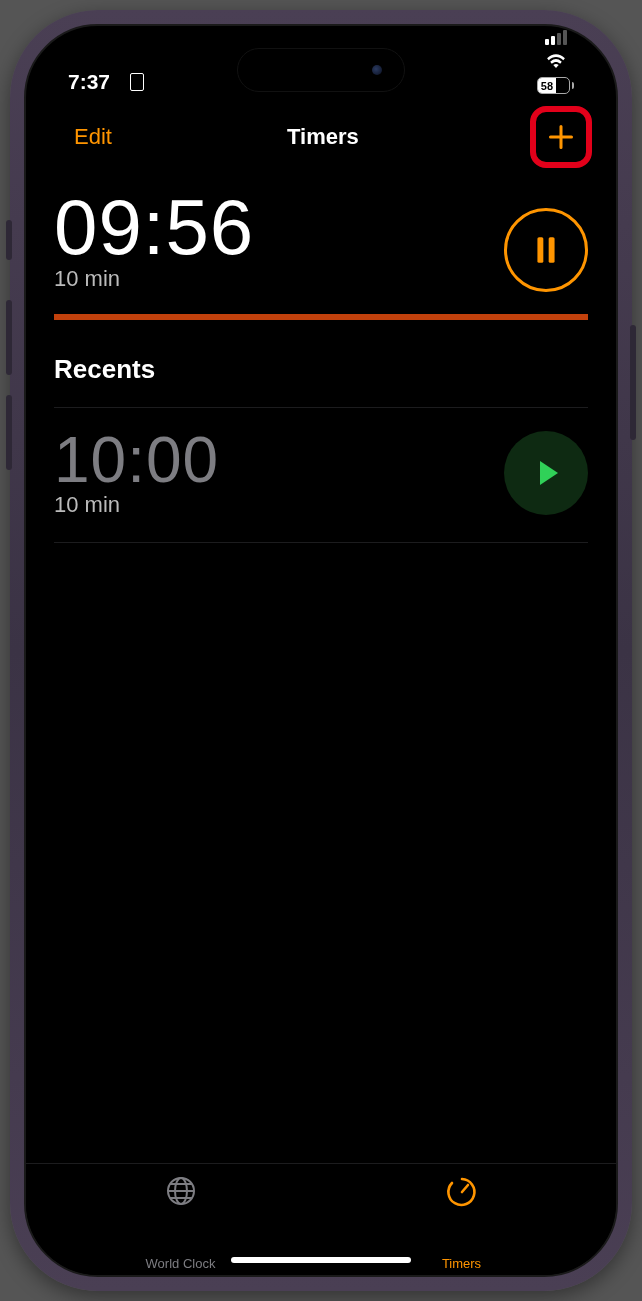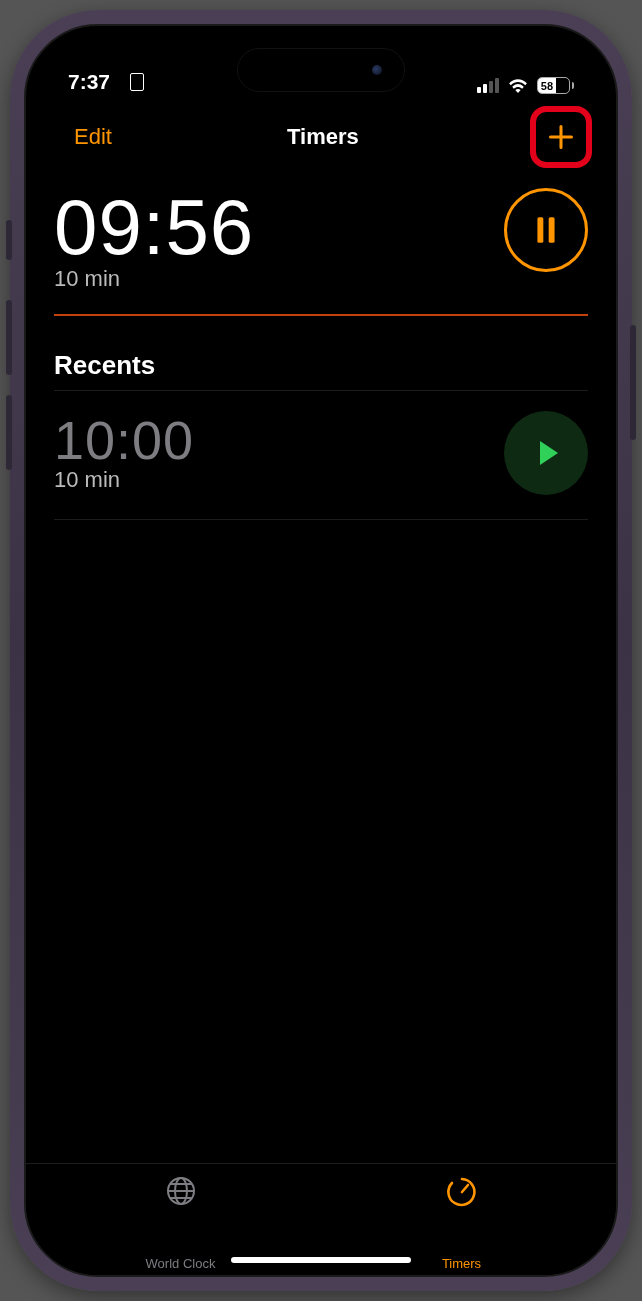--- a/index.html
+++ b/index.html
@@ -67,21 +67,21 @@
     height: 72px;
     display: flex;
     justify-content: space-between;
     align-items: flex-end;
     padding: 0 42px 4px 42px;
     color: #fff;
     font-size: 21px;
     font-weight: 600;
   }
   .status-left { display: flex; align-items: center; gap: 18px; }
-  .status-right { display: flex; align-items: center; gap: 8px; }
+  .status-right { display: flex; align-items: center; gap: 8px; flex-direction: column; }
   .sigbars { display: flex; align-items: flex-end; gap: 2px; }
   .sigbars span { width: 4px; background: #555; border-radius: 1px; }
   .sigbars span.on { background: #fff; }
   .sigbars span:nth-child(1){height:6px}.sigbars span:nth-child(2){height:9px}
   .sigbars span:nth-child(3){height:12px}.sigbars span:nth-child(4){height:15px}
   .wifi { width: 22px; height: 16px; }
   .batt { display:flex; align-items:center; gap:2px;}
   .batt-body { width: 33px; height: 17px; border: 1.5px solid #aaa; border-radius: 5px; position: relative; overflow: hidden;}
   .batt-fill { position:absolute; left:0; top:0; bottom:0; width:58%; background:#fff; display:flex; align-items:center; justify-content:center;}
   .batt-pct { font-size:11px; font-weight:700; color:#000;}
@@ -107,44 +107,44 @@
     position: absolute;
     inset: -4px;
     border: 6px solid #e2001a;
     border-radius: 16px;
   }
 
   
   .content { flex: 1; padding: 0 28px; overflow: hidden; }
   .timer-row {
     display: flex;
-    align-items: flex-start;
+    align-items: flex-end;
     justify-content: space-between;
     padding: 6px 0 22px 0;
-    border-bottom: 2px solid #c2410c;
+    border-bottom: 6px solid #c2410c;
   }
   .timer-time-lg { color: #fff; font-size: 78px; font-weight: 300; line-height: 1; letter-spacing: 1px;}
   .timer-label { color: #bbb; font-size: 22px; margin-top: 0; }
   .circle-btn {
     width: 84px; height: 84px; border-radius: 50%;
     display: flex; align-items: center; justify-content: center;
     flex-shrink: 0;
   }
   .pause-btn { border: 3px solid #ff9500; }
   .pause-btn svg { width: 26px; height: 30px; }
 
-  .recents-hdr { color: #fff; font-size: 26px; font-weight: 700; margin: 34px 0 9px 0; }
+  .recents-hdr { color: #fff; font-size: 26px; font-weight: 700; margin: 34px 0 22px 0; }
   .divider { height: 1px; background: #1c1c1e; }
 
   .recent-row {
     display: flex; align-items: center; justify-content: space-between;
     padding: 20px 0 24px 0;
     border-bottom: 1px solid #1c1c1e;
   }
-  .recent-time { color: #7d7d82; font-size: 54px; font-weight: 300; line-height: 1; letter-spacing: 1px;}
+  .recent-time { color: #7d7d82; font-size: 64px; font-weight: 300; line-height: 1; letter-spacing: 1px;}
   .play-btn { width: 84px; height: 84px; border-radius: 50%; background: #0e2a12; }
   .play-btn svg { width: 24px; height: 28px; margin-left: 4px;}
 
   
   .tabbar {
     height: 112px;
     border-top: 1px solid #1c1c1e;
     display: flex;
     padding: 10px 14px 0 14px;
     background: #000;

